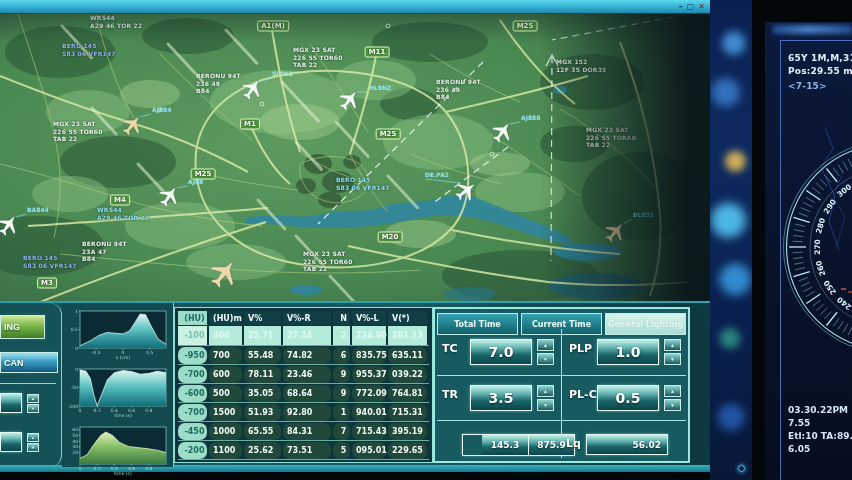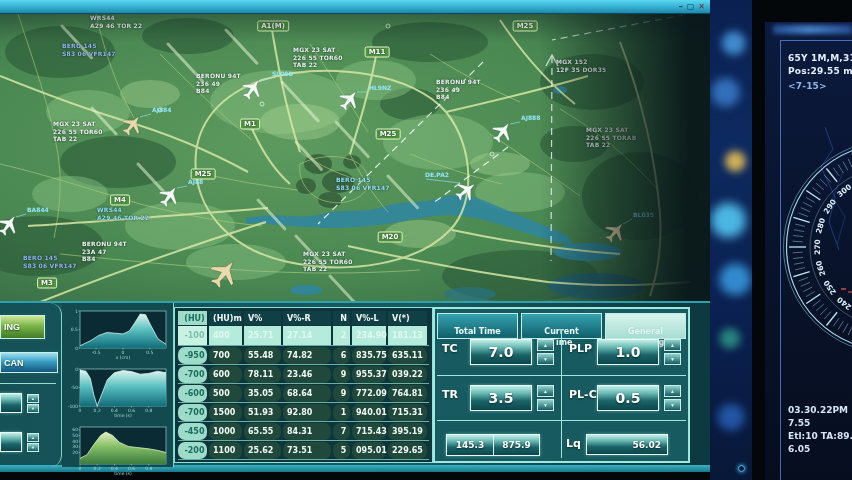--- a/index.html
+++ b/index.html
@@ -46,30 +46,30 @@
   .trow.dat .cell{height:17px;border-radius:7px;}
   .c-h{color:#f2fbf8;background:#113f46;}
   .c-hu{background:#9cdcc9;color:#1d6c5f;justify-content:center;padding-left:0;}
   .c-d{background:#20493c;color:#f2fbf6;}
   .c-n{justify-content:center;padding-left:0;}
   .trow.hl .cell{background:#b5ebdb;color:rgba(235,252,246,.8);}
   .trow.hl .c-hu{background:#c9f2e3;color:rgba(110,185,165,.85);}
   
   .ctrl-panel{position:absolute;left:433px;top:4px;width:257px;height:156px;border:2px solid #9fe8e0;background:#175b60;box-sizing:border-box;}
   .tabs{position:absolute;left:2px;top:4px;right:2px;display:flex;gap:3px;}
-  .tab{flex:1;height:22px;border:1px solid #bdeee8;background:linear-gradient(180deg,#35a2b0,#0f5f6a);color:#eafaf6;font-weight:bold;font-size:8px;line-height:11px;padding:12px;cursor:pointer;font-family:"DejaVu Sans",sans-serif;}
+  .tab{flex:1;height:22px;border:1px solid #bdeee8;background:linear-gradient(180deg,#35a2b0,#0f5f6a);color:#eafaf6;font-weight:bold;font-size:8px;line-height:11px;padding:0;cursor:pointer;font-family:"DejaVu Sans",sans-serif;}
   .tab.ghost{background:linear-gradient(180deg,#d6f4ec,#a9ddd2);color:rgba(255,255,255,.7);text-shadow:0 0 2px rgba(150,210,200,.9);}
   .vline{position:absolute;left:126px;top:20px;bottom:3px;border-left:1px solid #9fe8e0;}
   .hline{position:absolute;left:2px;right:2px;border-top:1px solid #9fe8e0;}
   .cg{position:absolute;width:124px;height:45px;}
   .cg-label{position:absolute;left:5px;top:13px;color:#fff;font-weight:bold;font-size:11px;text-shadow:0 1px 2px rgba(0,40,40,.8);}
   .cg-field{position:absolute;left:33px;top:10px;width:62px;height:26px;font-size:14px;}
   .cg .spinpair{position:absolute;left:100px;top:10px;}
   .readouts{position:absolute;left:0;top:107px;right:0;bottom:0;}
-  .pairwrap{position:absolute;left:11px;top:18px;display:flex;border:1px solid #e8fcf7;box-shadow:0 0 3px rgba(160,240,230,.5);}
+  .pairwrap{position:absolute;left:27px;top:18px;display:flex;border:1px solid #e8fcf7;box-shadow:0 0 3px rgba(160,240,230,.5);padding-left:19px;}
   .pfield{width:46px;height:20px;border:none;font-size:9px;box-shadow:none;}
   .pfield + .pfield{border-left:1px solid #e8fcf7;}
   .lq-label{position:absolute;left:131px;top:21px;color:#fff;font-weight:bold;font-size:11px;text-shadow:0 1px 2px rgba(0,40,40,.8);}
   .lq-field{position:absolute;left:151px;top:18px;width:82px;height:21px;font-size:9px;justify-content:flex-end;padding-right:6px;}
   .bottom-strip{height:7px;background:linear-gradient(180deg,#38b2c2,#157888);}
   
   .gap-screen{position:absolute;left:710px;top:0;width:42px;height:480px;overflow:hidden;background:linear-gradient(180deg,#0a2050,#0d2a60 30%,#0a1f4e 70%,#081838);}
   .gap-blobs{position:absolute;inset:-6px;filter:blur(3px);background:
     radial-gradient(circle at 55% 10%, rgba(70,150,220,.9) 0 7px, transparent 16px),
     radial-gradient(circle at 40% 20%, rgba(60,130,210,.8) 0 9px, transparent 19px),

